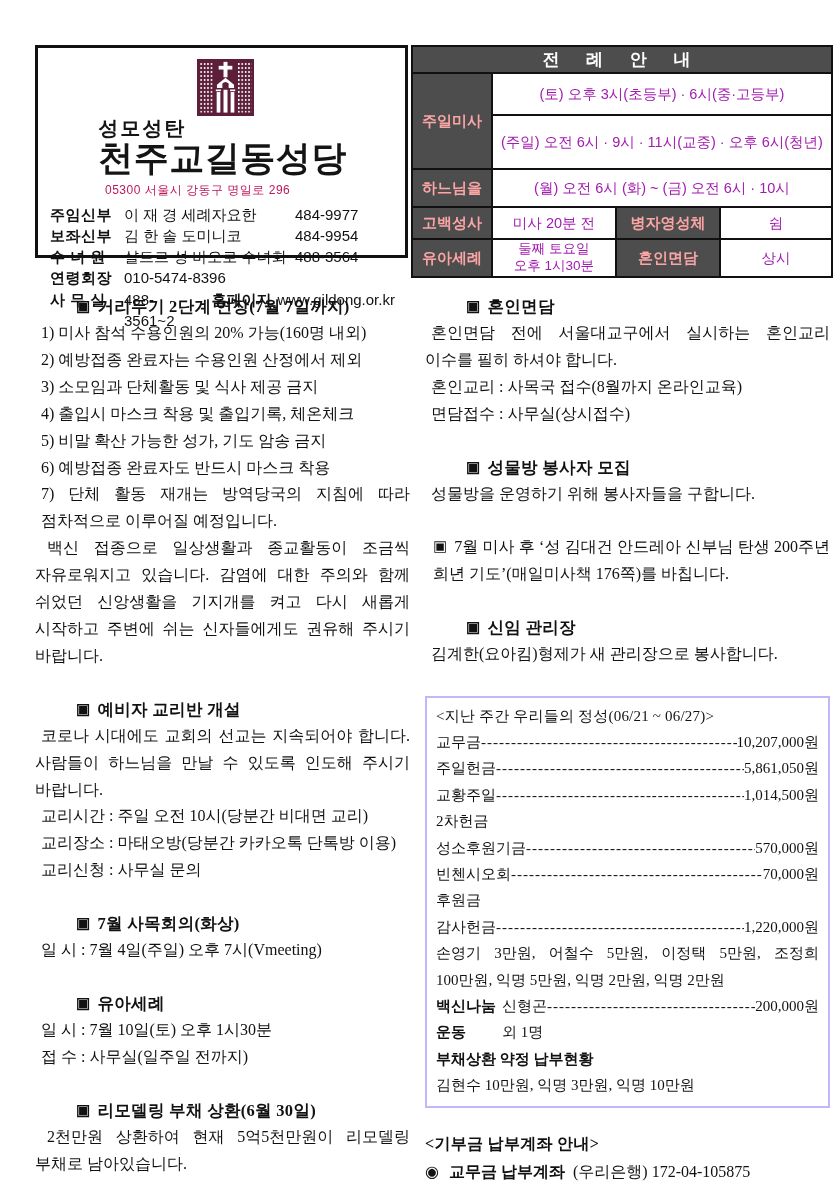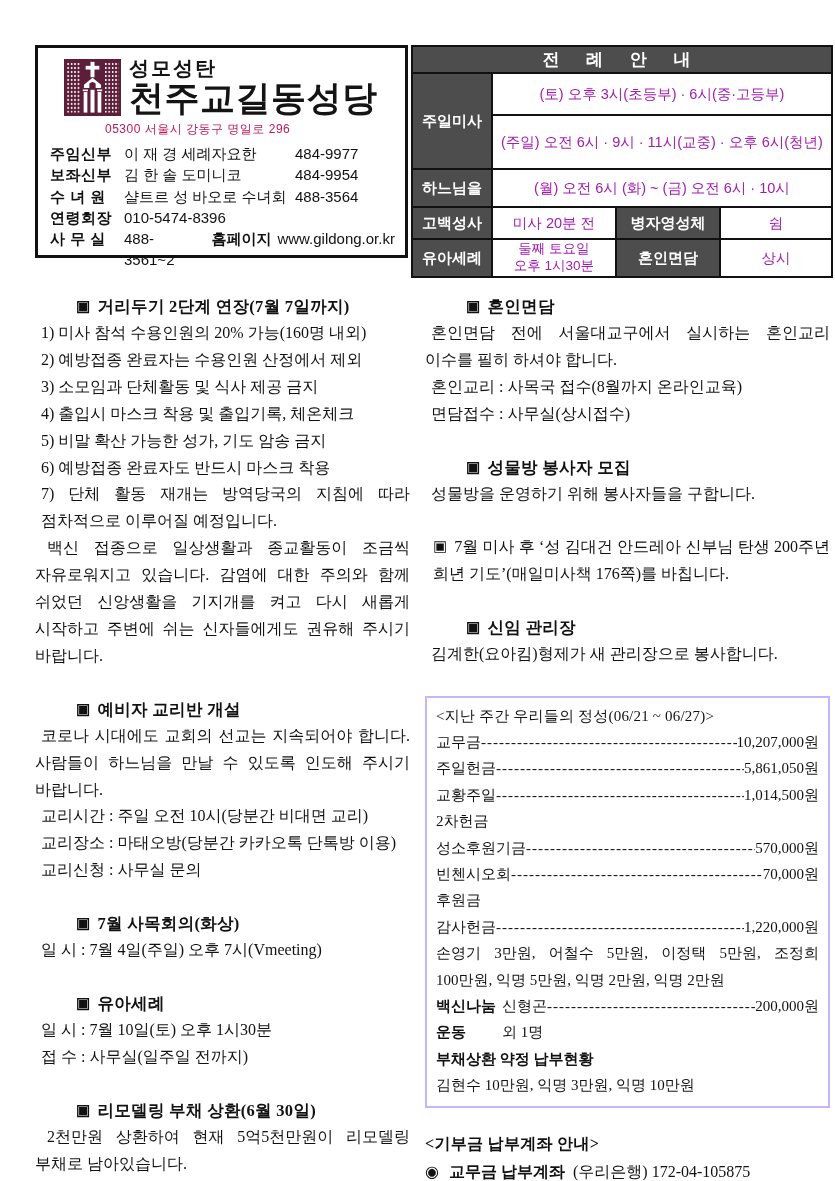--- a/index.html
+++ b/index.html
@@ -8,37 +8,37 @@
     width:835px; height:1181px; margin:0 auto; position:relative;
     font-family:"Liberation Serif", serif; color:#111;
     word-break:keep-all;
   }
   
   .masthead { display:flex; gap:3px; padding:45px 2px 0 35px; }
   .mast-box {
     width:375px; height:213px; border:3px solid #111; background:#fff;
     padding:6px 10px 4px 12px; font-family:"Liberation Sans", sans-serif;
   }
-  .mast-top { display:flex; align-items:flex-end; }
+  .mast-top { display:flex; align-items:center;flex-direction:column; }
   .logo { width:57px; height:59px; margin:4px 8px 0 14px; flex:0 0 auto; }
   .mast-titles { padding-top:0; }
   .mast-sub { font-size:20px; font-weight:bold; letter-spacing:2px; color:#141414; line-height:1.1; }
   .mast-title { font-size:35px; font-weight:bold; letter-spacing:0.5px; color:#141414; line-height:1.1; }
   .mast-addr { font-size:12px; color:#be185d; margin:4px 0 5px 55px; letter-spacing:0.5px; }
   .contact-row { display:flex; font-size:15px; line-height:1.42; align-items:baseline; }
   .contact-row .lbl { font-weight:bold; width:74px; flex:0 0 auto; letter-spacing:0.5px; }
   .contact-row .val { flex:1 1 auto; }
   .contact-row .tel { width:100px; flex:0 0 auto; text-align:left; }
   .contact-row .lbl2 { font-weight:bold; margin:0 6px 0 10px; }
   
   .sched { border-collapse:collapse; width:420px; height:213px; table-layout:fixed;
            font-family:"Liberation Sans", sans-serif; }
   .sched td, .sched th { border:2px solid #111; text-align:center; vertical-align:middle;
            font-size:14.5px; color:#a21caf; padding:1px 2px; }
-  .sched .dk { background:#4d4d4d; color:#ffffff; font-weight:bold; font-size:15px; }
+  .sched .dk { background:#4d4d4d; color:#fca5a5; font-weight:bold; font-size:15px; }
   .sched .ttl { background:#4d4d4d; color:#ffffff; font-weight:bold; font-size:17px; letter-spacing:11px; height:21px; }
   .sched .sm2 { font-size:13.5px; line-height:1.25; }
   
   .columns { display:flex; padding:15px 5px 0 35px; gap:15px; }
   .col-l { width:375px; flex:0 0 auto; }
   .col-r { width:405px; flex:0 0 auto; }
   .sec { margin-top:26px; }
   .sec:first-child { margin-top:0; }
   .sec-h { font-weight:bold; font-size:16.5px; line-height:1.65; letter-spacing:0.3px;margin-left:41px; }
   .mk { font-size:15px; margin-right:7px; position:relative; top:-1px; }

